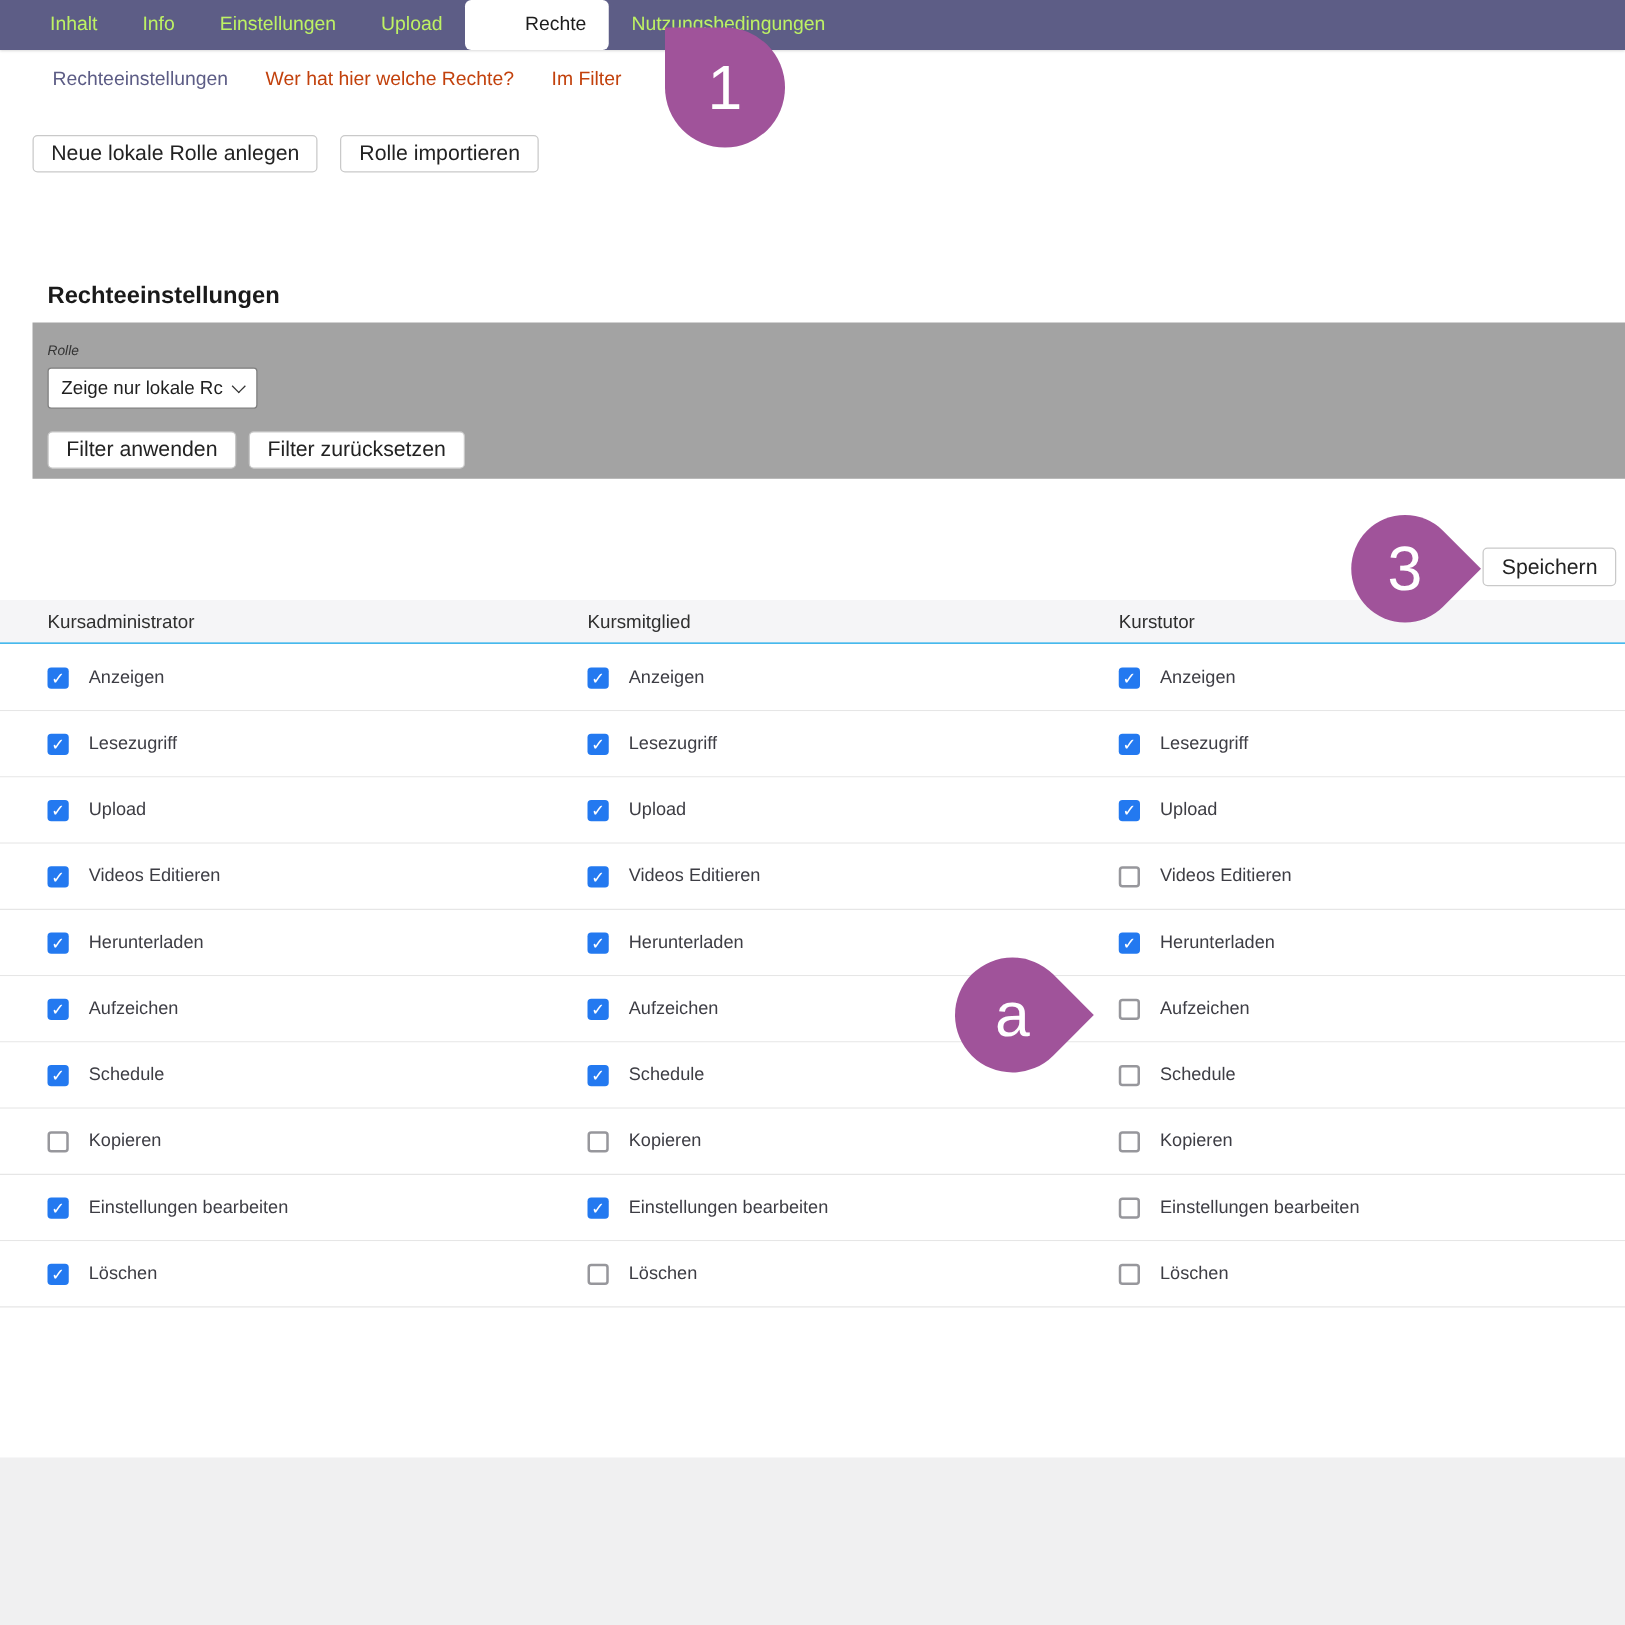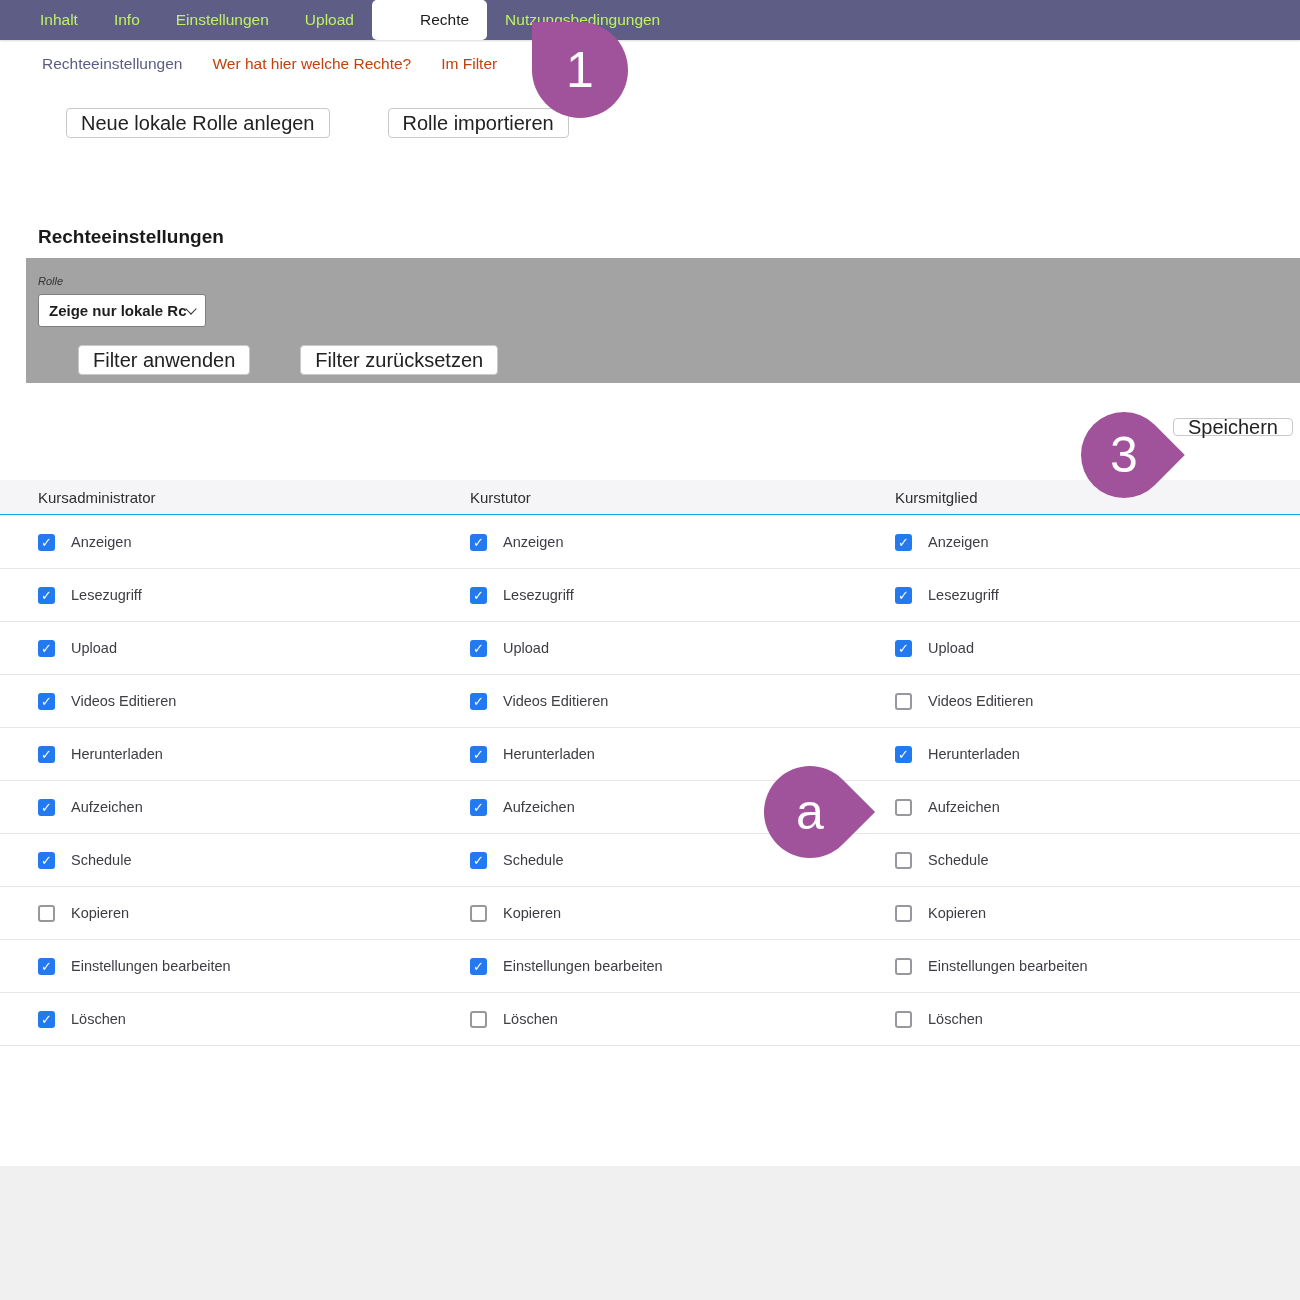--- a/index.html
+++ b/index.html
@@ -29,23 +29,23 @@
     position:absolute; top:48px; left:0; width:1300px; height:32px;
     display:flex; align-items:center; padding-left:42px; gap:30px;
   }
   .subnav-link { font-size:15.5px; color:#c2410c; cursor:pointer; white-space:nowrap; }
   .subnav-link.active { color:#5c5c85; }
 
   
   .actions { position:absolute; top:108px; left:26px; display:flex; gap:18px; }
   .btn {
     background:#ffffff; border:1px solid #c9c9c9; border-radius:4px;
-    font-size:20px; color:#222222; padding:6px 14px; height:30px;
+    font-size:17px; color:#222222; padding:6px 14px; height:30px;
     display:inline-flex; align-items:center; cursor:pointer;
-    font-family:inherit; white-space:nowrap;margin-left:40px;
+    font-family:inherit; white-space:nowrap;
   }
 
   
   .section-title {
     position:absolute; top:226px; left:38px; font-size:19px; font-weight:bold; color:#1a1a1a;
   }
 
   
   .filter-panel {
     position:absolute; top:258px; left:26px; width:1274px; height:125px;
@@ -53,30 +53,30 @@
   }
   .filter-role-label {
     position:absolute; top:17px; left:12px; font-size:11px; font-style:italic; color:#333;
   }
   .role-select {
     position:absolute; top:36px; left:12px; width:168px; height:33px;
     background:#ffffff; border:1px solid #7e7e7e; border-radius:3px;
     display:flex; align-items:center; padding:0 10px; font-size:15px; color:#1e1e1e;
     cursor:pointer;
   }
-  .role-select .sel-text { flex:1; white-space:nowrap; overflow:hidden;font-weight:bold; }
+  .role-select .sel-text { flex:1; white-space:nowrap; overflow:hidden; }
   .chev {
     width:8px; height:8px; border-right:1.5px solid #333; border-bottom:1.5px solid #333;
     transform:rotate(45deg); margin-top:-4px; flex:none;
   }
   .filter-buttons { position:absolute; top:87px; left:12px; display:flex; gap:10px; }
 
   
   .save-btn {
-    position:absolute; top:418px; right:7px; height:18px;
+    position:absolute; top:438px; right:7px; height:31px;
   }
 
   
   .perm-header {
     position:absolute; top:480px; left:0; width:1300px; height:35px;
     background:#f5f5f7; border-bottom:1px solid #0ea5e9;
     display:grid; grid-template-columns:432px 425px 1fr; padding-left:38px;
     align-items:center; font-size:15px; color:#2f2f2f;
   }
   .perm-rows { position:absolute; top:516px; left:0; width:1300px; }
@@ -151,22 +151,22 @@
     <div class="filter-buttons">
       <button class="btn">Filter anwenden</button>
       <button class="btn">Filter zurücksetzen</button>
     </div>
   </div>
 
   <button class="btn save-btn">Speichern</button>
 
   <div class="perm-header">
     <div>Kursadministrator</div>
+    <div>Kursmitglied</div>
     <div>Kurstutor</div>
-    <div>Kursmitglied</div>
   </div>
 
   <div class="perm-rows" id="permRows">
       <div class="perm-row">
         <div class="perm-cell">
           <div class="cbx checked"></div>
           <span class="perm-label">Anzeigen</span>
         </div>
         <div class="perm-cell">
           <div class="cbx checked"></div>

